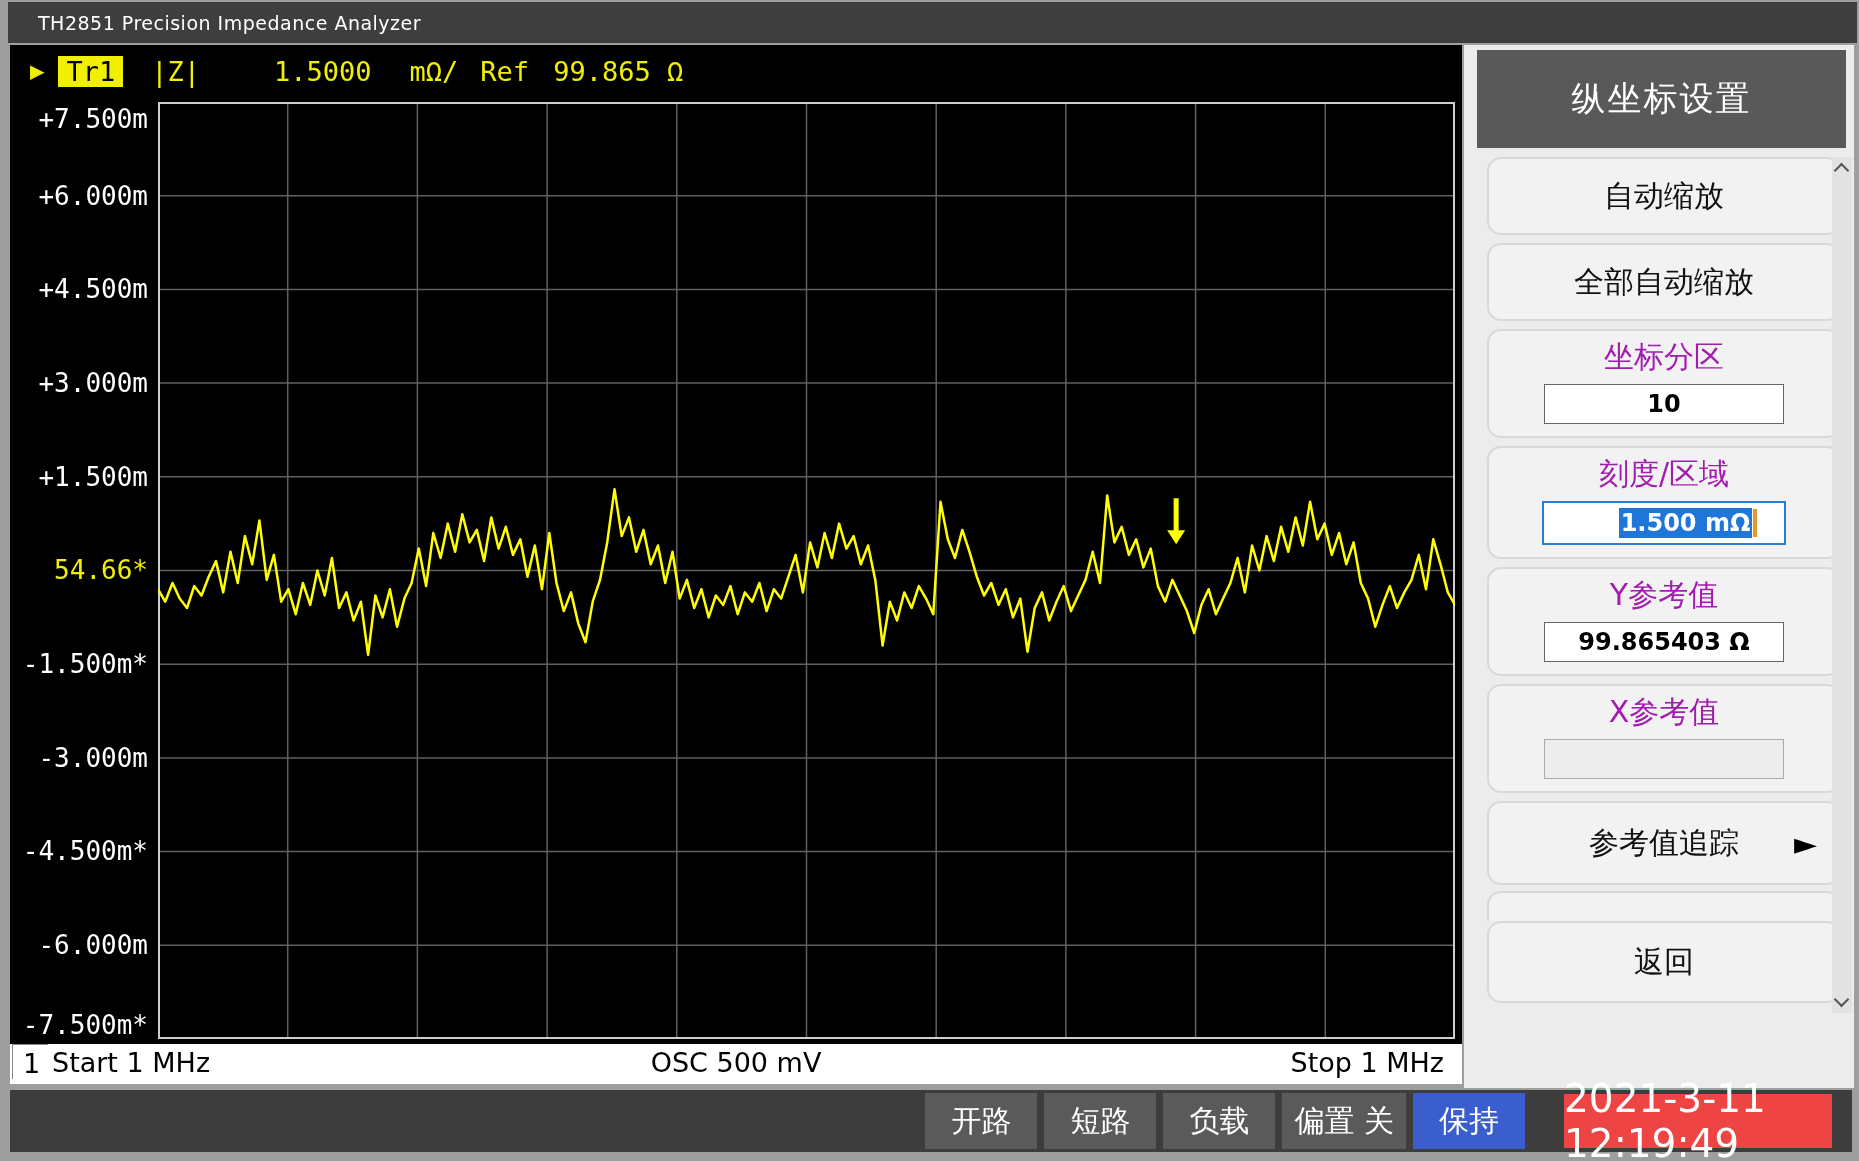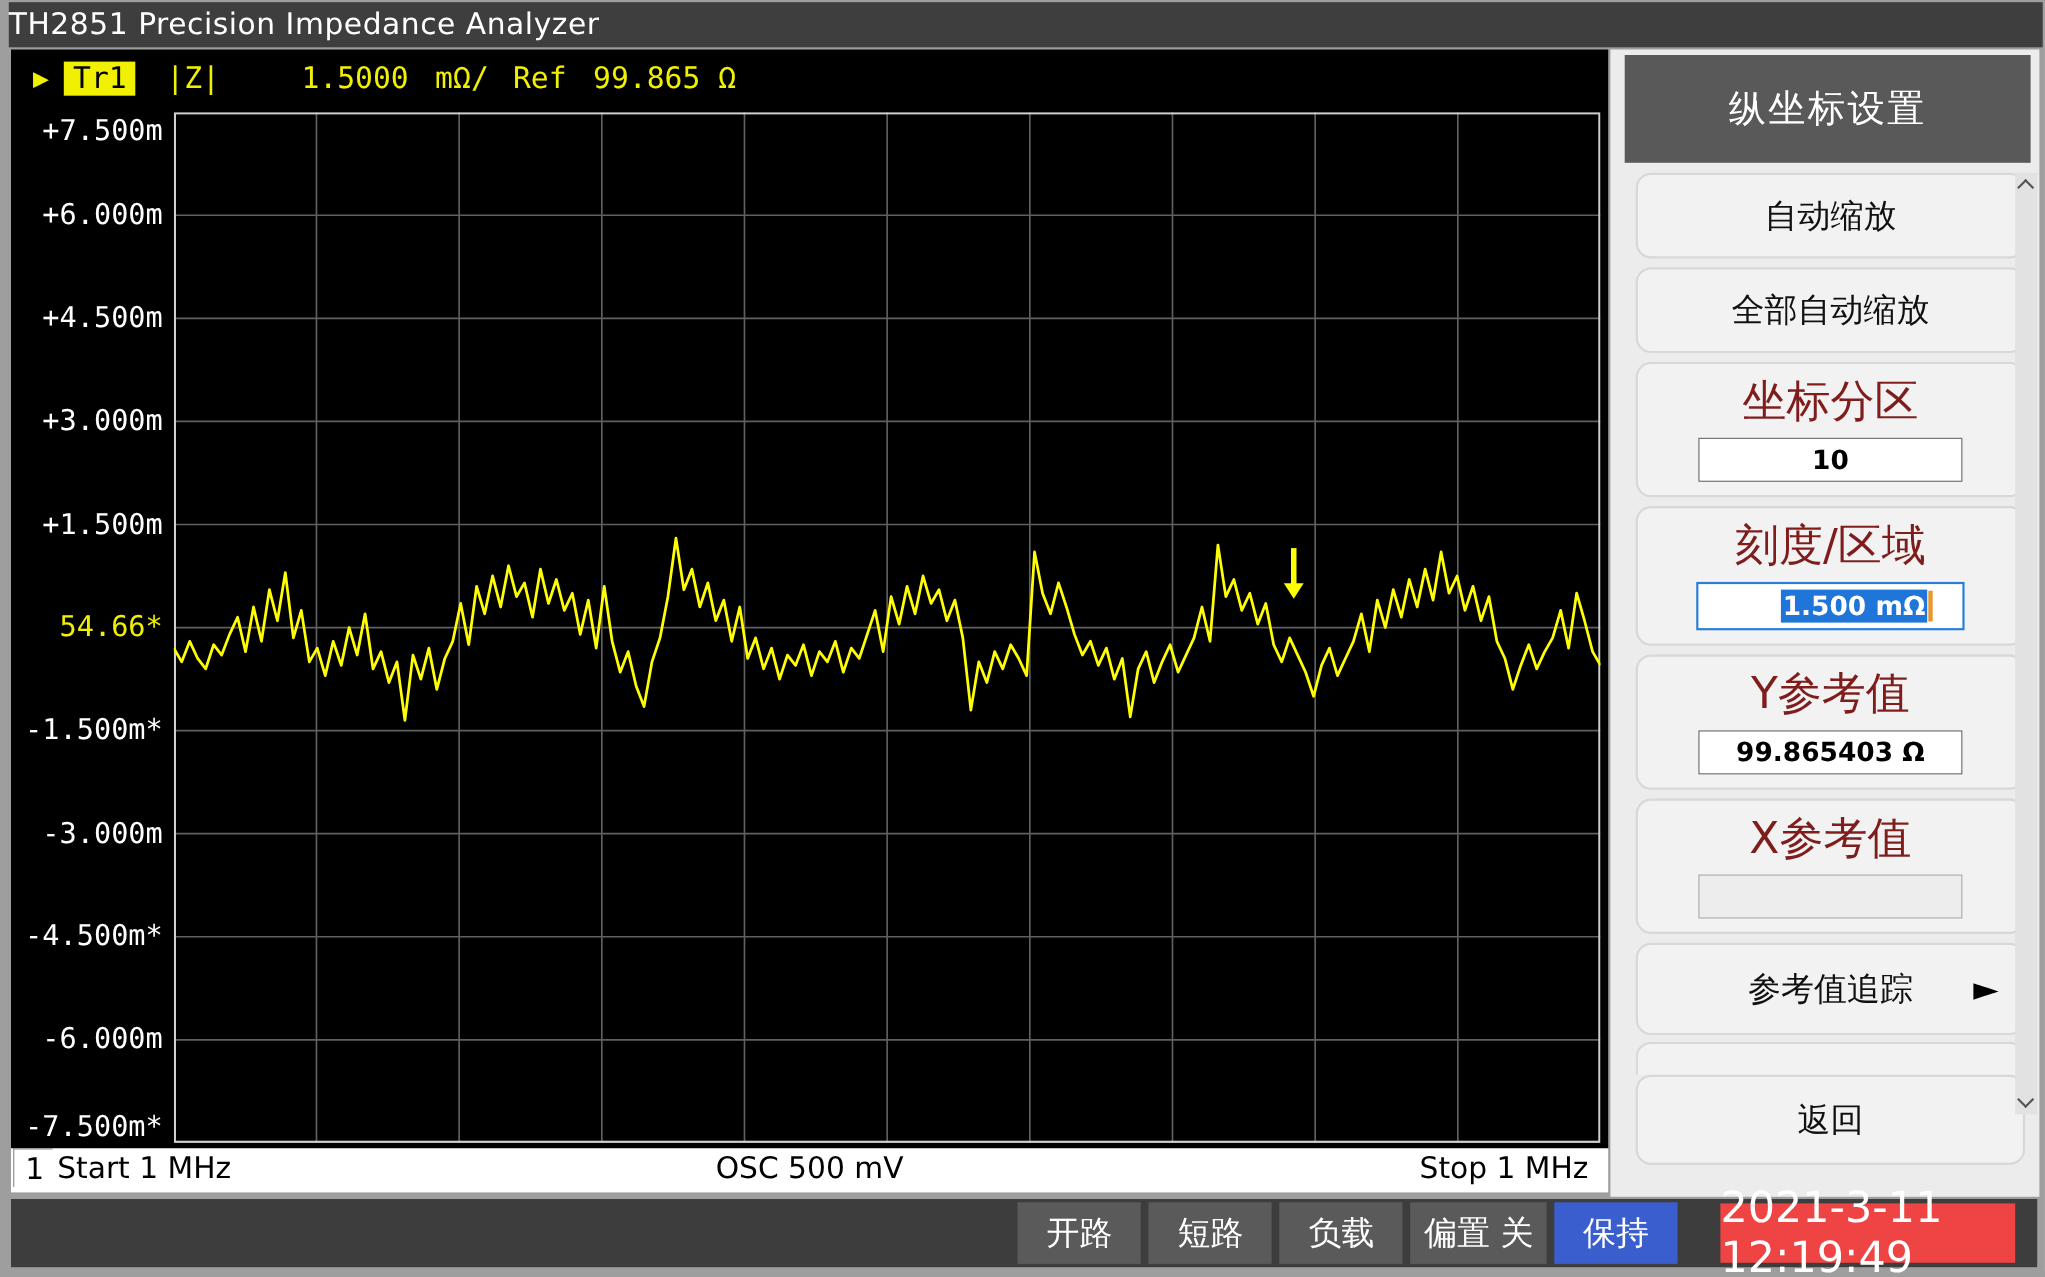--- a/index.html
+++ b/index.html
@@ -6,36 +6,36 @@
   .window{
     position:relative; width:1859px; height:1161px;
     background:#9e9e9e; overflow:hidden;
     font-family:"DejaVu Sans","Liberation Sans",sans-serif;
   }
   
   .titlebar{
     position:absolute; left:8px; top:2px; width:1849px; height:41px;
     background:#3e3e3e; color:#fff; display:flex; align-items:center;
   }
-  .titlebar .t{font-size:27px; letter-spacing:0.5px;}
+  .titlebar .t{font-size:19px; padding-left:30px; letter-spacing:0.5px;}
   
   .plot-region{
     position:absolute; left:10px; top:45px; width:1452px; height:999px;
     background:#000;
   }
   .trace-info{
     position:absolute; left:20px; top:8px; height:36px;
     display:flex; align-items:center;
     font-family:"DejaVu Sans Mono","Liberation Mono",monospace;
     font-size:27px; color:#f0f000; white-space:pre;
   }
   .trace-info .arrow{color:#f0f000; font-size:24px; margin-right:14px;}
   .trace-info .tr-badge{background:#f0f000; color:#000; padding:0 8px; margin-right:28px;}
   .trace-info .zlab{margin-right:74px;}
-  .trace-info .scaleval{margin-right:24px;}
+  .trace-info .scaleval{margin-right:38px;}
   .trace-info .scaleunit{margin-right:22px;}
   .trace-info .reflab{margin-right:24px;}
   .ylabels{position:absolute; left:0; top:57px; width:142px; height:937px;}
   .ylabels .yl{
     position:absolute; right:4px; width:138px; text-align:right;
     font-family:"DejaVu Sans Mono","Liberation Mono",monospace;
     font-size:26px; color:#fff; white-space:pre;
   }
   .ylabels .yl.ref{color:#f0f000;}
   .chart-wrap{position:absolute; left:148px; top:57px; width:1297px; height:937px;}
@@ -67,21 +67,21 @@
     border:2px solid #d8d8d8; border-radius:14px;
     color:#111; font-size:30px; display:flex; align-items:center; justify-content:center;
     position:relative;
   }
   .sbtn.h78{height:78px; margin-bottom:8px;}
   .sgroup{
     box-sizing:border-box; width:100%; background:#f2f2f2;
     border:2px solid #d8d8d8; border-radius:14px;
     margin-bottom:8px; padding:6px 0 12px 0; text-align:center;
   }
-  .sgroup .glabel{font-size:40px; color:#7f1d1d; margin-bottom:6px;}
+  .sgroup .glabel{font-size:30px; color:#a21caf; margin-bottom:6px;}
   .field{
     box-sizing:border-box; margin:0 auto; width:240px; height:40px;
     background:#fff; border:1px solid #666;
     font-size:24px; font-weight:bold; color:#000;
     display:flex; align-items:center; justify-content:center;
   }
   .field.focused{border:2px solid #2a7fd4; width:244px; height:44px;padding-left:48px;}
   .field.focused .sel{background:#1f75d8; color:#fff; padding:1px 2px;}
   .field.focused .caret{display:inline-block; width:4px; height:28px; background:#e8972e; margin-left:1px;}
   .field.empty{background:#ededed; border:1px solid #aaa;}

